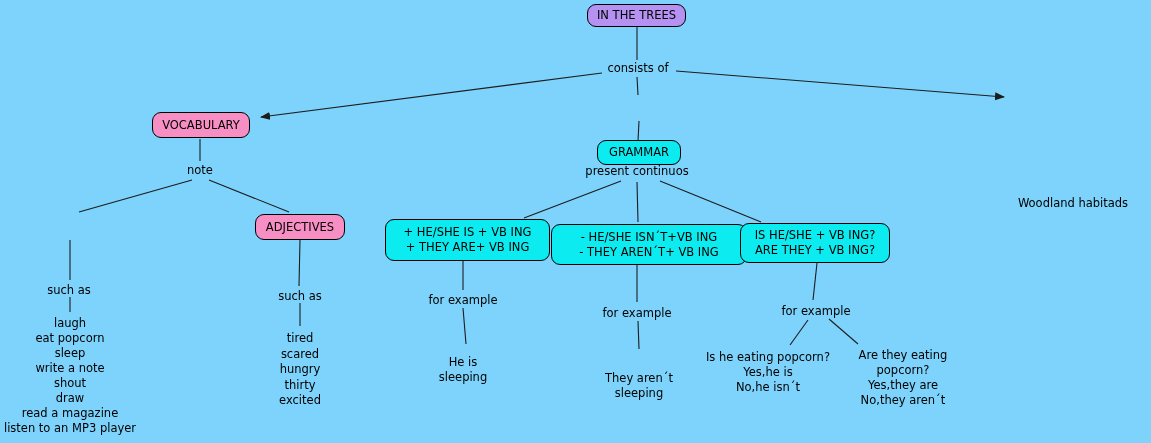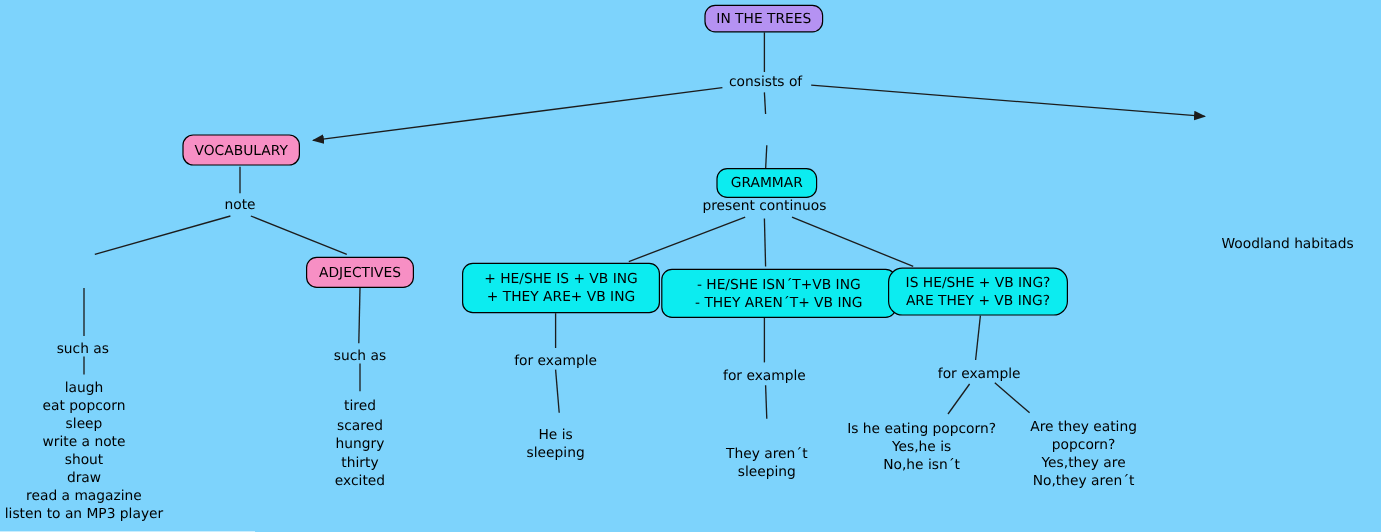--- a/index.html
+++ b/index.html
@@ -104,21 +104,21 @@
   <div class="node cyan" style="left:385px; top:219px; width:165px; height:42px;">
     <span>+ HE/SHE IS + VB ING</span>
     <span>+ THEY ARE+ VB ING</span>
   </div>
 
   <div class="node cyan" style="left:551px; top:224px; width:196px; height:41px;">
     <span>- HE/SHE ISN´T+VB ING</span>
     <span>- THEY AREN´T+ VB ING</span>
   </div>
 
-  <div class="node cyan" style="left:740px; top:223px; width:150px; height:40px;border-radius:12px;">
+  <div class="node cyan" style="left:740px; top:223px; width:150px; height:40px;">
     <span>IS HE/SHE + VB ING?</span>
     <span>ARE THEY + VB ING?</span>
   </div>
 
   <div class="txt" style="left:463px; top:293px;">for example</div>
   <div class="txt" style="left:637px; top:306px;">for example</div>
   <div class="txt" style="left:816px; top:304px;">for example</div>
 
   <div class="txt-block" style="left:463px; top:355px;">
     <div>He is</div>

